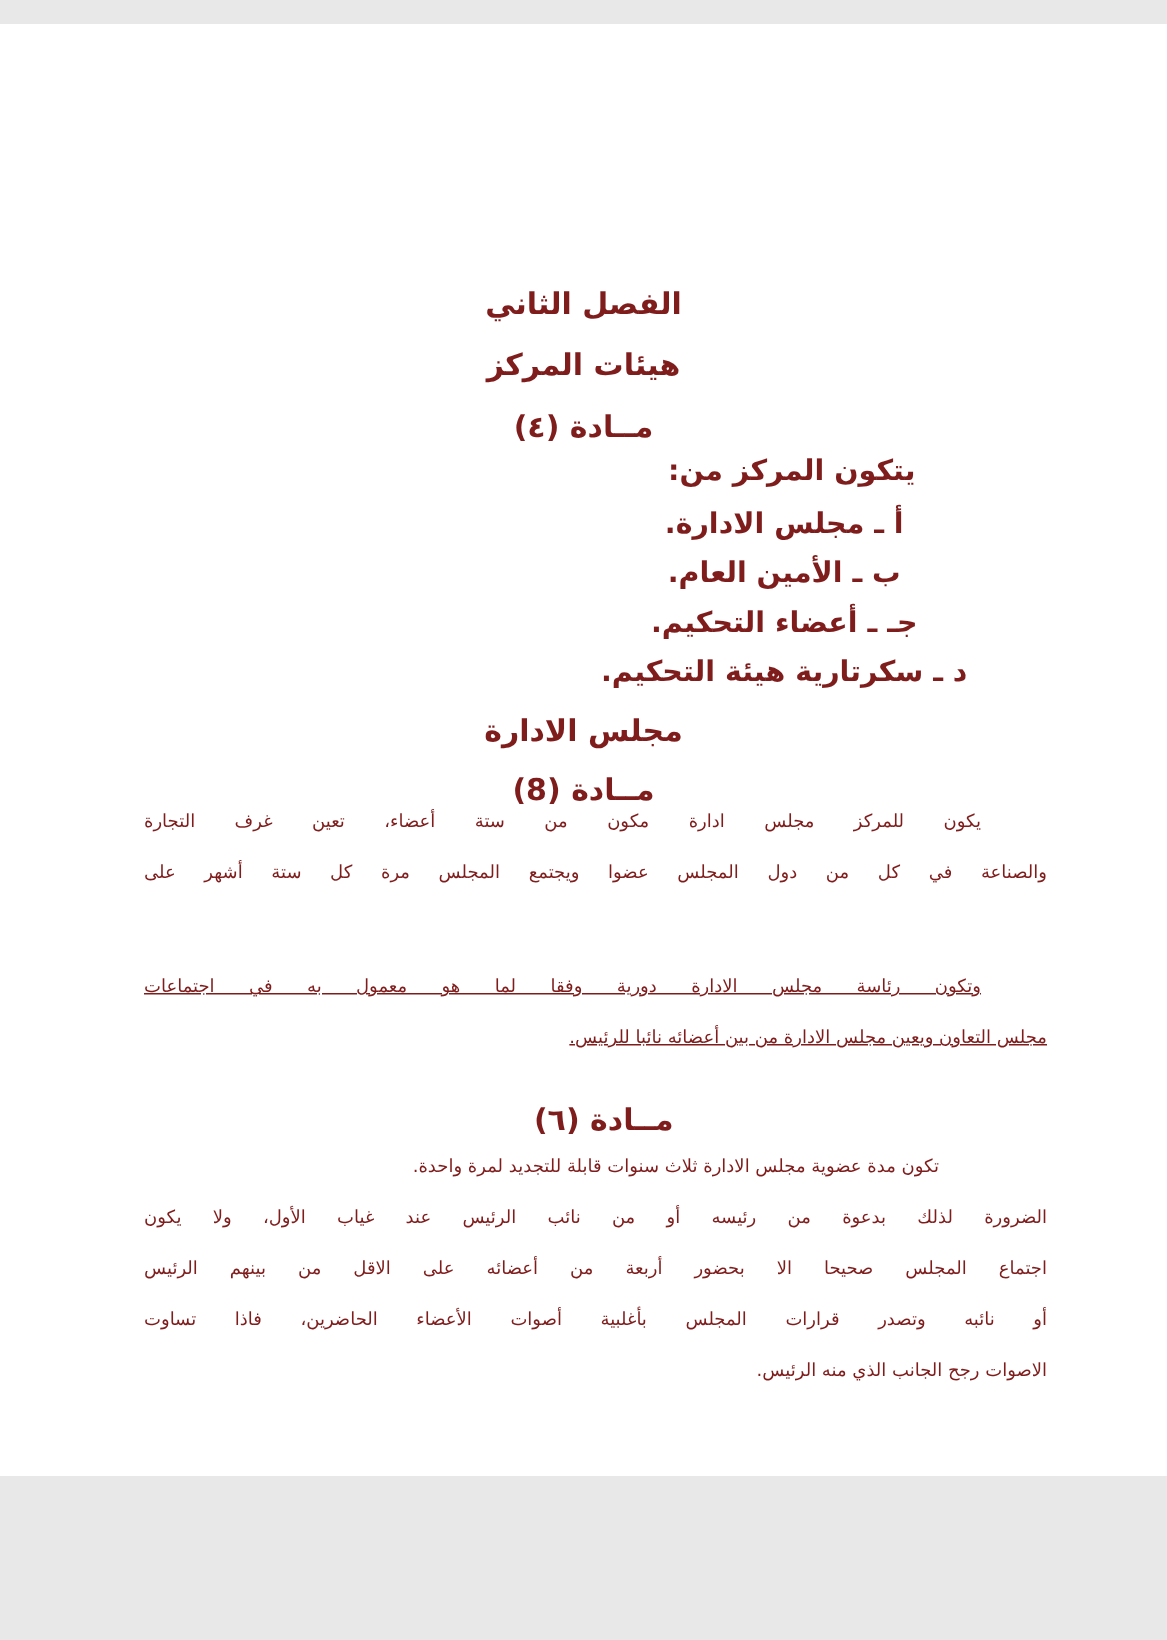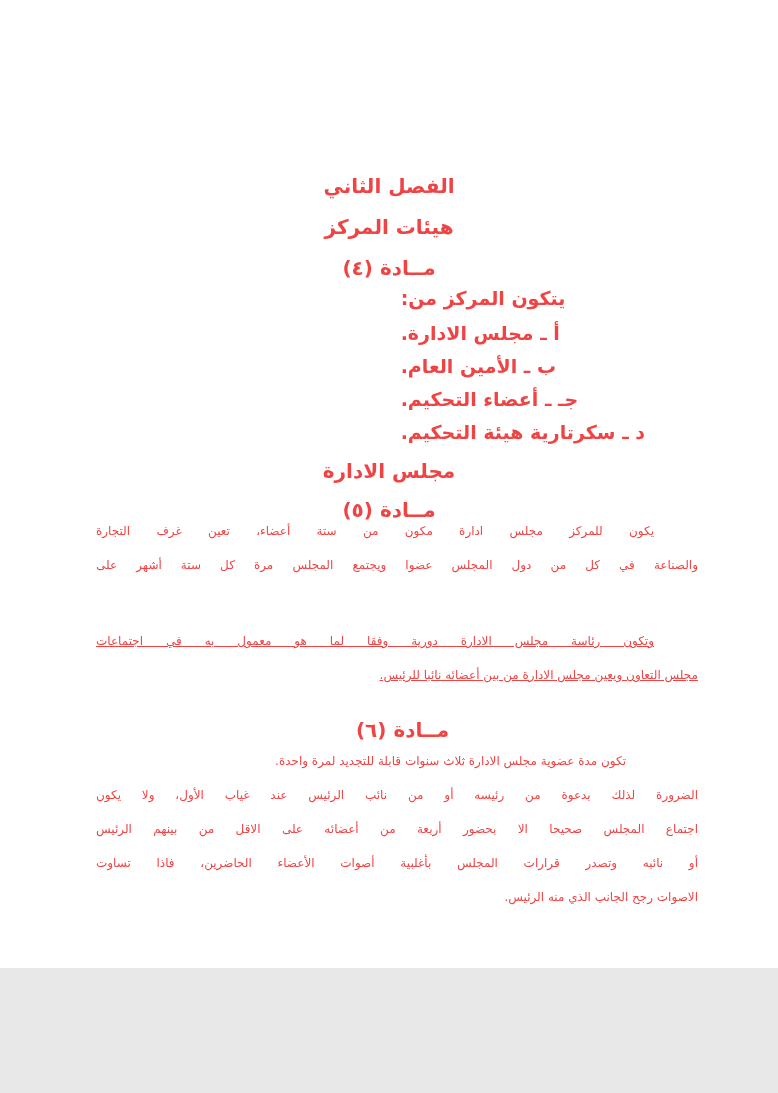--- a/index.html
+++ b/index.html
@@ -4,25 +4,25 @@
 <style>
   html, body {
     margin: 0;
     padding: 0;
     background: #e8e8e8;
   }
   .page {
     position: relative;
     width: 778px;
     height: 968px;
-    margin: 0 auto;
+    margin: 16px auto;
     background: #ffffff;
     overflow: hidden;
     font-family: "DejaVu Sans", sans-serif;
-    color: #ef4444;
+    color: #7f1d1d;
     direction: rtl;
   }
   .abs { position: absolute; }
 
   
   .center-block {
     left: 0;
     right: 0;
     text-align: center;
     font-weight: bold;
@@ -33,21 +33,21 @@
   .board-block { top: 452px; font-size: 20px; }
   .board-block div { line-height: 39px; }
 
   .article6-heading-block { top: 710px; font-size: 20px; }
   .article6-heading-block div { line-height: 40px; padding-left: 27px; }
 
   
   .article4-block {
     top: 281px;
     right: 123px;
-    text-align: left;
+    text-align: center;
     font-size: 19px;
     font-weight: bold;
   }
   .article4-block .intro { line-height: 34px; margin-bottom: 2px; }
   .article4-block .items { margin-right: 10px; }
   .article4-block .items div { line-height: 33px; }
 
   
   .para {
     right: 80px;
@@ -98,21 +98,21 @@
     <div class="items">
       <div>أ ـ مجلس الادارة.</div>
       <div>ب ـ الأمين العام.</div>
       <div>جـ ـ أعضاء التحكيم.</div>
       <div>د ـ سكرتارية هيئة التحكيم.</div>
     </div>
   </div>
 
   <div class="abs center-block board-block">
     <div>مجلس الادارة</div>
-    <div>مــادة (٥)</div>
+    <div>مــادة (8)</div>
   </div>
 
   <div class="abs para para1-block">
     <div class="ln j ind">يكون للمركز مجلس ادارة مكون من ستة أعضاء، تعين غرف التجارة</div>
     <div class="ln j">والصناعة في كل من دول المجلس عضوا ويجتمع المجلس مرة كل ستة أشهر على</div>
   </div>
 
   <div class="abs para para2-block">
     <div class="ln j ind">وتكون رئاسة مجلس الادارة دورية وفقا لما هو معمول به في اجتماعات</div>
     <div class="ln">مجلس التعاون ويعين مجلس الادارة من بين أعضائه نائبا للرئيس.</div>

